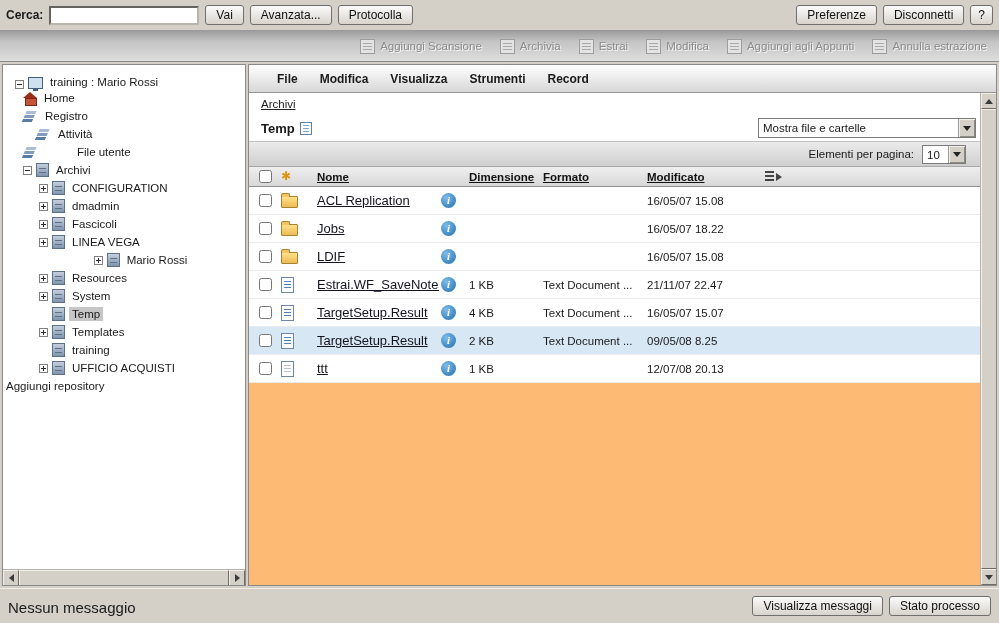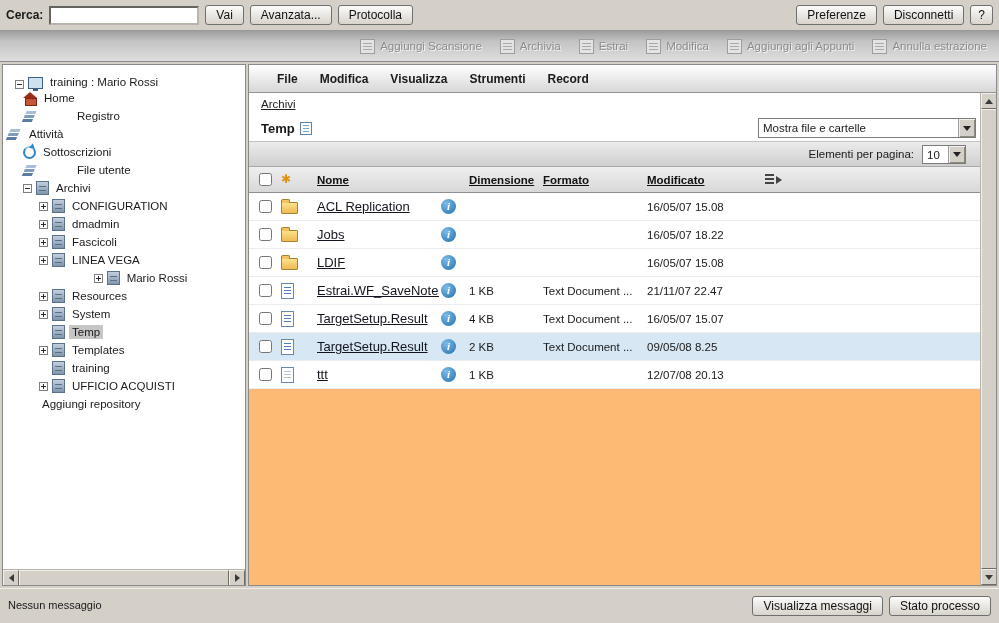--- a/index.html
+++ b/index.html
@@ -73,21 +73,21 @@
   .select{display:flex;align-items:stretch;background:#fff;border:1px solid #7b7b7b;height:20px;}
   .select-text{flex:1;padding:0 4px;line-height:18px;font-size:11.5px;white-space:nowrap;overflow:hidden;}
   .select-arrow{width:17px;background:#d4d0c8;border-left:1px solid #9a9a9a;display:flex;align-items:center;justify-content:center;box-shadow:inset 1px 1px 0 #f4f1ea,inset -1px -1px 0 #8d8a82;}
   .select-arrow::before{content:"";border-left:4px solid transparent;border-right:4px solid transparent;border-top:5px solid #222;}
   .filter-select{position:absolute;right:20px;top:3px;width:218px;}
   .perpage-row{height:26px;background:linear-gradient(#ebebeb,#cfcfcf);border-top:1px solid #c2c2c2;border-bottom:1px solid #a8a8a8;display:flex;align-items:center;justify-content:flex-end;padding-right:30px;gap:8px;}
   .perpage-label{font-size:11.5px;}
   .pp-select{width:44px;height:19px;}
 
   
-  .thead{height:26px;background:linear-gradient(#efefef,#d8d8d8);border-bottom:1px solid #8f8f8f;display:flex;align-items:center;}
+  .thead{height:20px;background:linear-gradient(#efefef,#d8d8d8);border-bottom:1px solid #8f8f8f;display:flex;align-items:center;}
   .thead a{font-weight:bold;text-decoration:underline;color:#111;font-size:11.5px;cursor:default;}
   .cell{display:flex;align-items:center;padding-left:2px;overflow:hidden;}
   .c-check{width:30px;justify-content:center;}
   .c-type{width:36px;}
   .c-name{width:124px;}
   .c-info{width:28px;}
   .c-size{width:74px;font-size:11.5px;}
   .c-format{width:104px;font-size:11.5px;white-space:nowrap;}
   .c-mod{width:118px;font-size:11.5px;white-space:nowrap;}
   .c-cols{flex:1;}
@@ -107,21 +107,21 @@
   .columns-icon{display:flex;align-items:center;gap:2px;}
   .columns-icon .bars{width:9px;height:11px;background:repeating-linear-gradient(180deg,#444 0,#444 2px,transparent 2px,transparent 4px);}
   .columns-icon .tri{width:0;height:0;border-top:4px solid transparent;border-bottom:4px solid transparent;border-left:6px solid #444;}
 
   
   .vscroll{position:absolute;top:28px;right:0;bottom:0;width:16px;background:#e6e3dc;border-left:1px solid #b5b2aa;display:flex;flex-direction:column;z-index:5;}
   .sb-thumb.v{flex:1;width:16px;}
 
   
   .statusbar{position:absolute;left:0;right:0;bottom:0;height:35px;background:#d4d0c8;border-top:1px solid #f0ede6;display:flex;align-items:flex-start;padding:7px 8px 0 8px;gap:6px;}
-  .status-msg{font-size:11px;padding-top:3px;}
+  .status-msg{font-size:15px;padding-top:3px;}
 </style>
 </head>
 <body>
 
 <div class="app">
 
   <div class="topbar">
     <span class="lbl">Cerca:</span>
     <input class="search-input" value="" style="">
     <button class="btn">Vai</button>
@@ -166,31 +166,27 @@
       <div id="tree-items">
           <div class="tree-row" style="padding-left: 12px; align-items: flex-end;">
             <span class="expander minus"></span>
             <span class="ticon computer-icon"></span>
             <span class="tree-label">training : Mario Rossi</span>
           </div>
           <div class="tree-row" style="padding-left: 20px;">
             <span class="ticon home-icon"></span>
             <span class="tree-label">Home</span>
           </div>
-          <div class="tree-row" style="padding-left: 20px; gap: 32px;">
+          <div class="tree-row" style="padding-left: 20px;">
             <span class="ticon layers-icon"></span>
             <span class="tree-label">Registro</span>
           </div>
-          <div class="tree-row" style="padding-left: 4px;">
+          <div class="tree-row" style="padding-left: 33px;">
             <span class="ticon layers-icon"></span>
             <span class="tree-label">Attività</span>
-          </div>
-          <div class="tree-row" style="padding-left: 20px;">
-            <span class="ticon refresh-icon"></span>
-            <span class="tree-label">Sottoscrizioni</span>
           </div>
           <div class="tree-row" style="padding-left: 20px; gap: 32px;">
             <span class="ticon layers-icon"></span>
             <span class="tree-label">File utente</span>
           </div>
           <div class="tree-row" style="padding-left: 20px;">
             <span class="expander minus"></span>
             <span class="ticon cabinet-icon"></span>
             <span class="tree-label">Archivi</span>
           </div>
@@ -242,21 +238,21 @@
           <div class="tree-row" style="padding-left: 36px;">
             <span class="expander blank"></span>
             <span class="ticon cabinet-icon"></span>
             <span class="tree-label">training</span>
           </div>
           <div class="tree-row" style="padding-left: 36px;">
             <span class="expander plus"></span>
             <span class="ticon cabinet-icon"></span>
             <span class="tree-label">UFFICIO ACQUISTI</span>
           </div>
-          <div class="tree-row" style="padding-left: 36px;">
+          <div class="tree-row" style="">
             <span class="tree-label">Aggiungi repository</span>
           </div>
         </div>
       <div class="hscroll">
         <div class="sb-btn">
             <span class="arr left"></span>
           </div>
         <div class="sb-thumb h"></div>
         <div class="sb-btn">
             <span class="arr right"></span>

